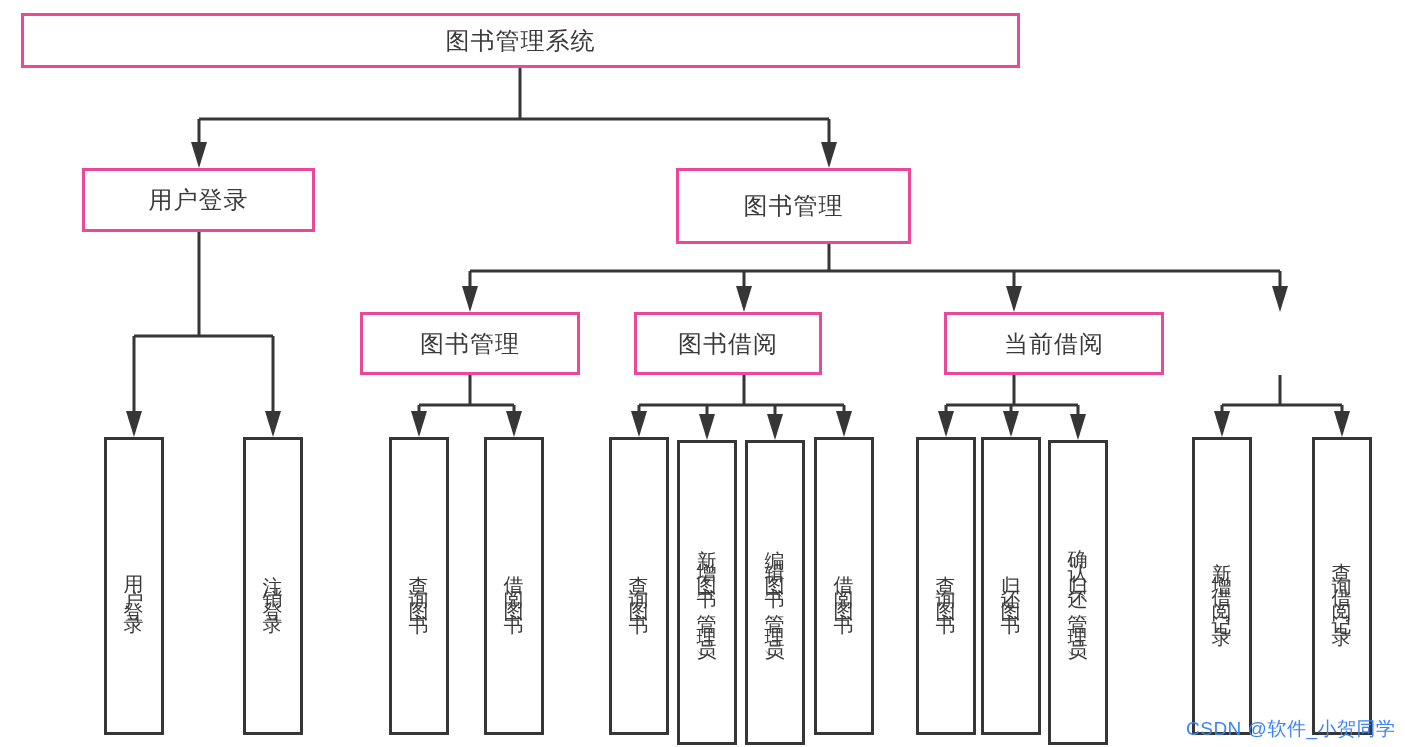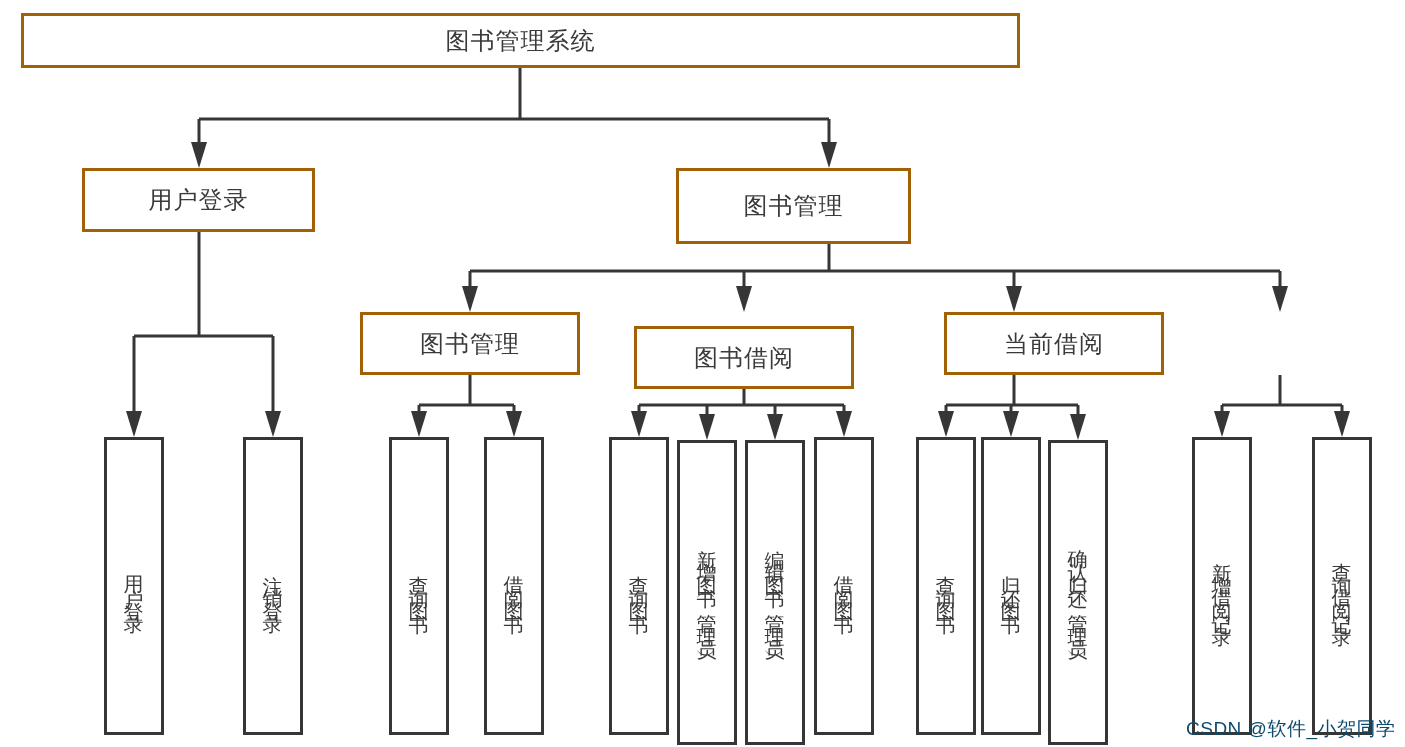--- a/index.html
+++ b/index.html
@@ -3,35 +3,35 @@
 <meta charset="utf-8">
 <style>
   html,body{margin:0;padding:0;background:#fff;}
   *{box-sizing:border-box;}
   .canvas{
     position:relative;width:1405px;height:747px;background:#ffffff;overflow:hidden;
     font-family:"Liberation Sans","DejaVu Sans",sans-serif;color:#3a3a3a;
   }
   .lines{position:absolute;left:0;top:0;z-index:0;}
   .hbox{
-    position:absolute;z-index:1;background:#ffffff;border:3px solid #a16207;
+    position:absolute;z-index:1;background:#ffffff;border:3px solid #ec4899;
     display:flex;align-items:center;justify-content:center;
     font-size:24px;letter-spacing:1px;white-space:nowrap;
   }
   .vbox{
     position:absolute;z-index:1;background:#ffffff;border:3px solid #363636;
     display:flex;align-items:center;justify-content:center;
   }
   .vbox span{
     writing-mode:vertical-rl;text-orientation:mixed;
     font-size:20px;letter-spacing:13px;line-height:1;white-space:nowrap;
   }
   .watermark{
     position:absolute;z-index:3;left:1186px;top:716px;
-    font-size:19px;color:#0c4a6e;letter-spacing:0.5px;white-space:nowrap;
+    font-size:19px;color:#3b82f6;letter-spacing:0.5px;white-space:nowrap;
   }
 </style>
 </head>
 <body>
 
 <div class="canvas">
 
   <svg class="lines" width="1405" height="747" viewBox="0 0 1405 747">
     <path fill="none" stroke="#363636" stroke-width="3" d="
       M520 68 V119 M199 119 H829 M199 119 V150 M829 119 V150
@@ -71,21 +71,21 @@
   <div class="hbox" style="left:82px;top:168px;width:233px;height:64px;">
     <span>用户登录</span>
   </div>
   <div class="hbox" style="left:676px;top:168px;width:235px;height:76px;">
     <span>图书管理</span>
   </div>
 
   <div class="hbox" style="left:360px;top:312px;width:220px;height:63px;">
     <span>图书管理</span>
   </div>
-  <div class="hbox" style="left:634px;top:326px;width:220px;height:63px;">
+  <div class="hbox" style="left:634px;top:312px;width:188px;height:63px;">
     <span>图书借阅</span>
   </div>
   <div class="hbox" style="left:904px;top:312px;width:220px;height:63px;margin-left:40px;">
     <span>当前借阅</span>
   </div>
 
   <div class="vbox" style="left:104px;top:437px;width:60px;height:298px;">
     <span>用户登录</span>
   </div>
   <div class="vbox" style="left:243px;top:437px;width:60px;height:298px;">

